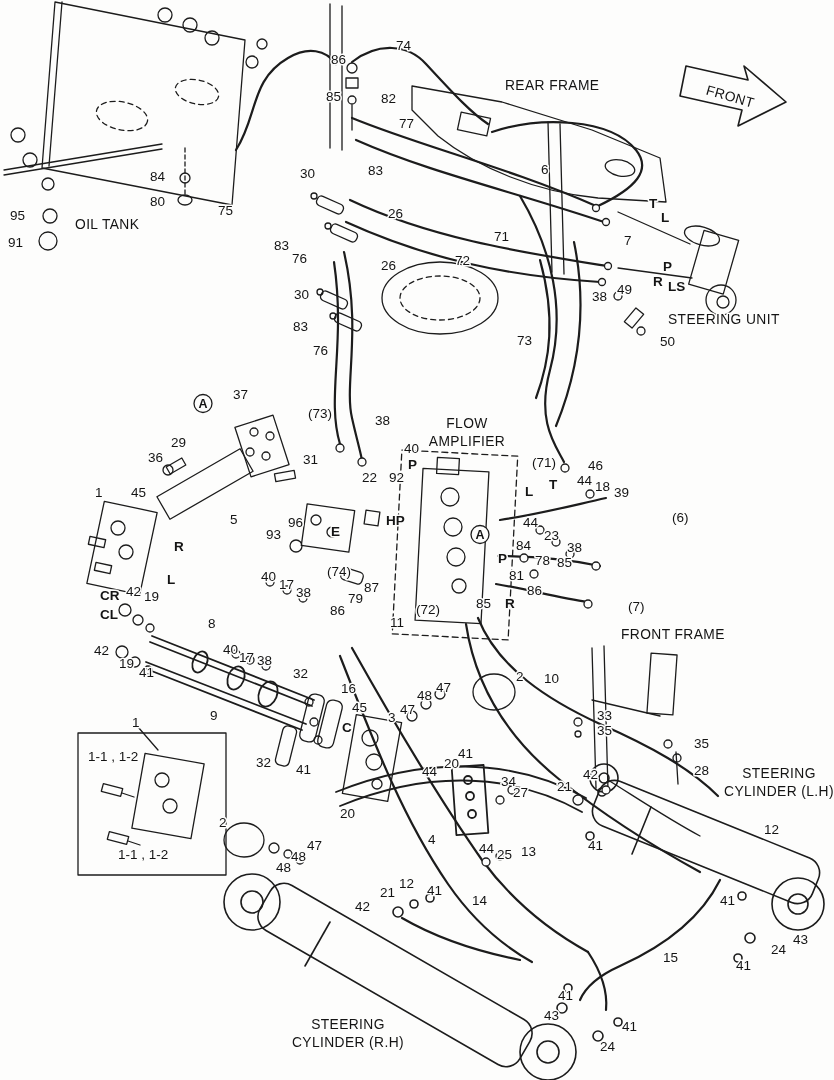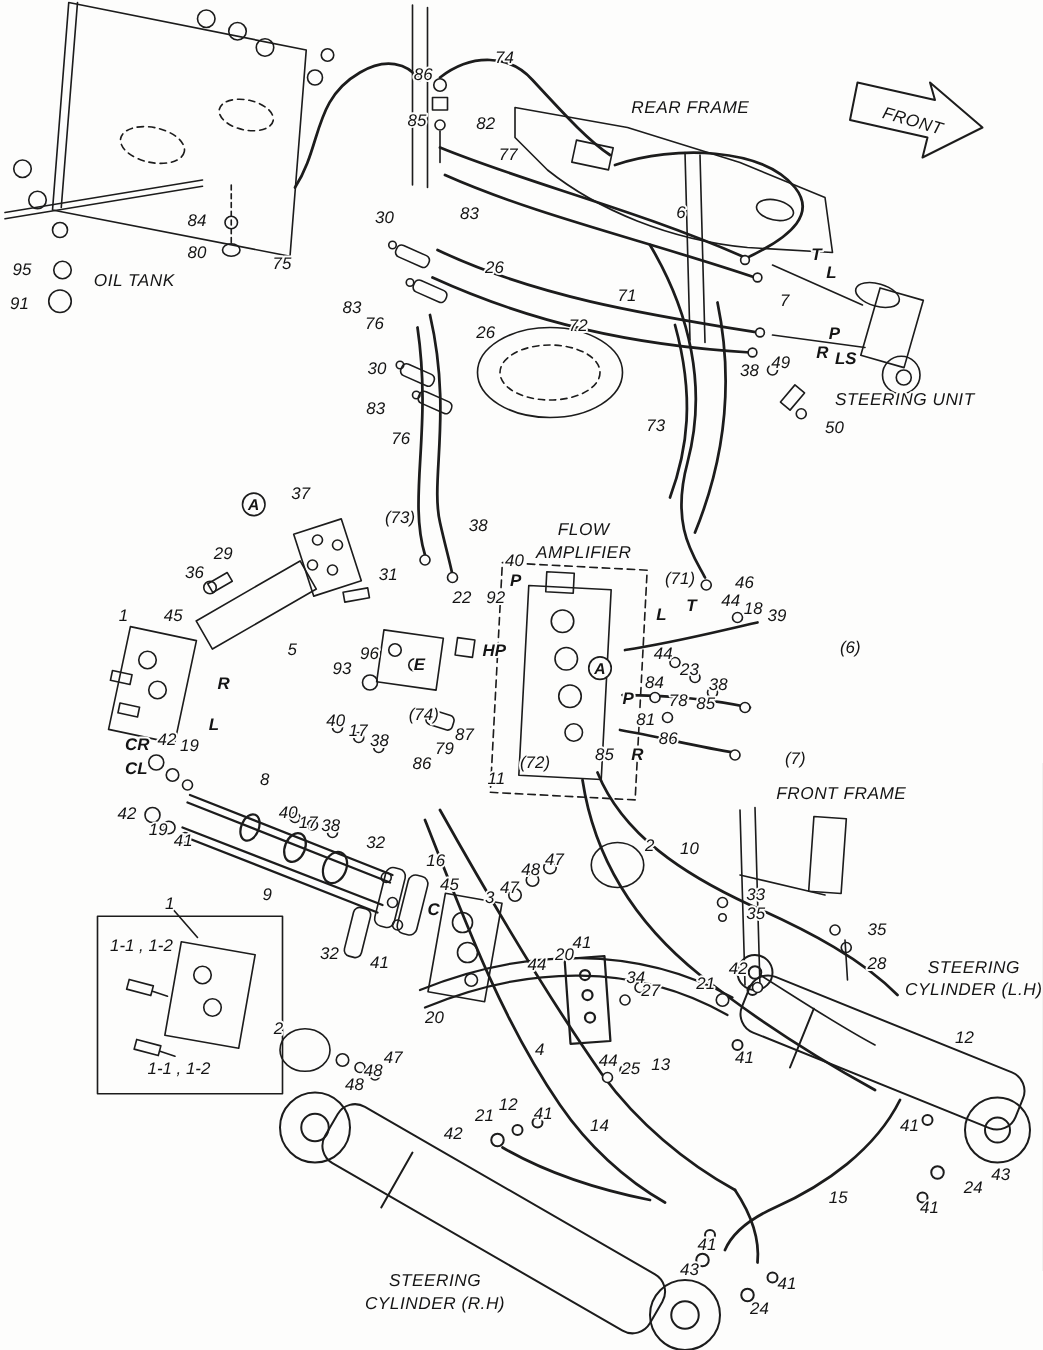--- a/index.html
+++ b/index.html
@@ -1,20 +1,19 @@
 <!DOCTYPE html>
 <html><head>
 <meta charset="utf-8">
 <style>
   html,body{margin:0;padding:0;background:#e8e8e8;}
   .stage{
     position:relative;width:834px;height:1080px;margin:0 auto;
     background:#fdfdfc;overflow:hidden;
     font-family:"Liberation Sans", sans-serif;
-    font-style:italic;
   }
   svg{position:absolute;left:0;top:0;}
   text{
     font-family:"Liberation Sans", sans-serif;
     fill:#141414;stroke:none;
     paint-order:stroke fill;
   }
   text.callout{font-size:13.5px;stroke:#fdfdfc;stroke-width:3px;}
   text.port{font-size:13.5px;font-weight:bold;stroke:#fdfdfc;stroke-width:3px;}
   text.comp{font-size:13.8px;letter-spacing:.4px;stroke:#fdfdfc;stroke-width:3px;}

